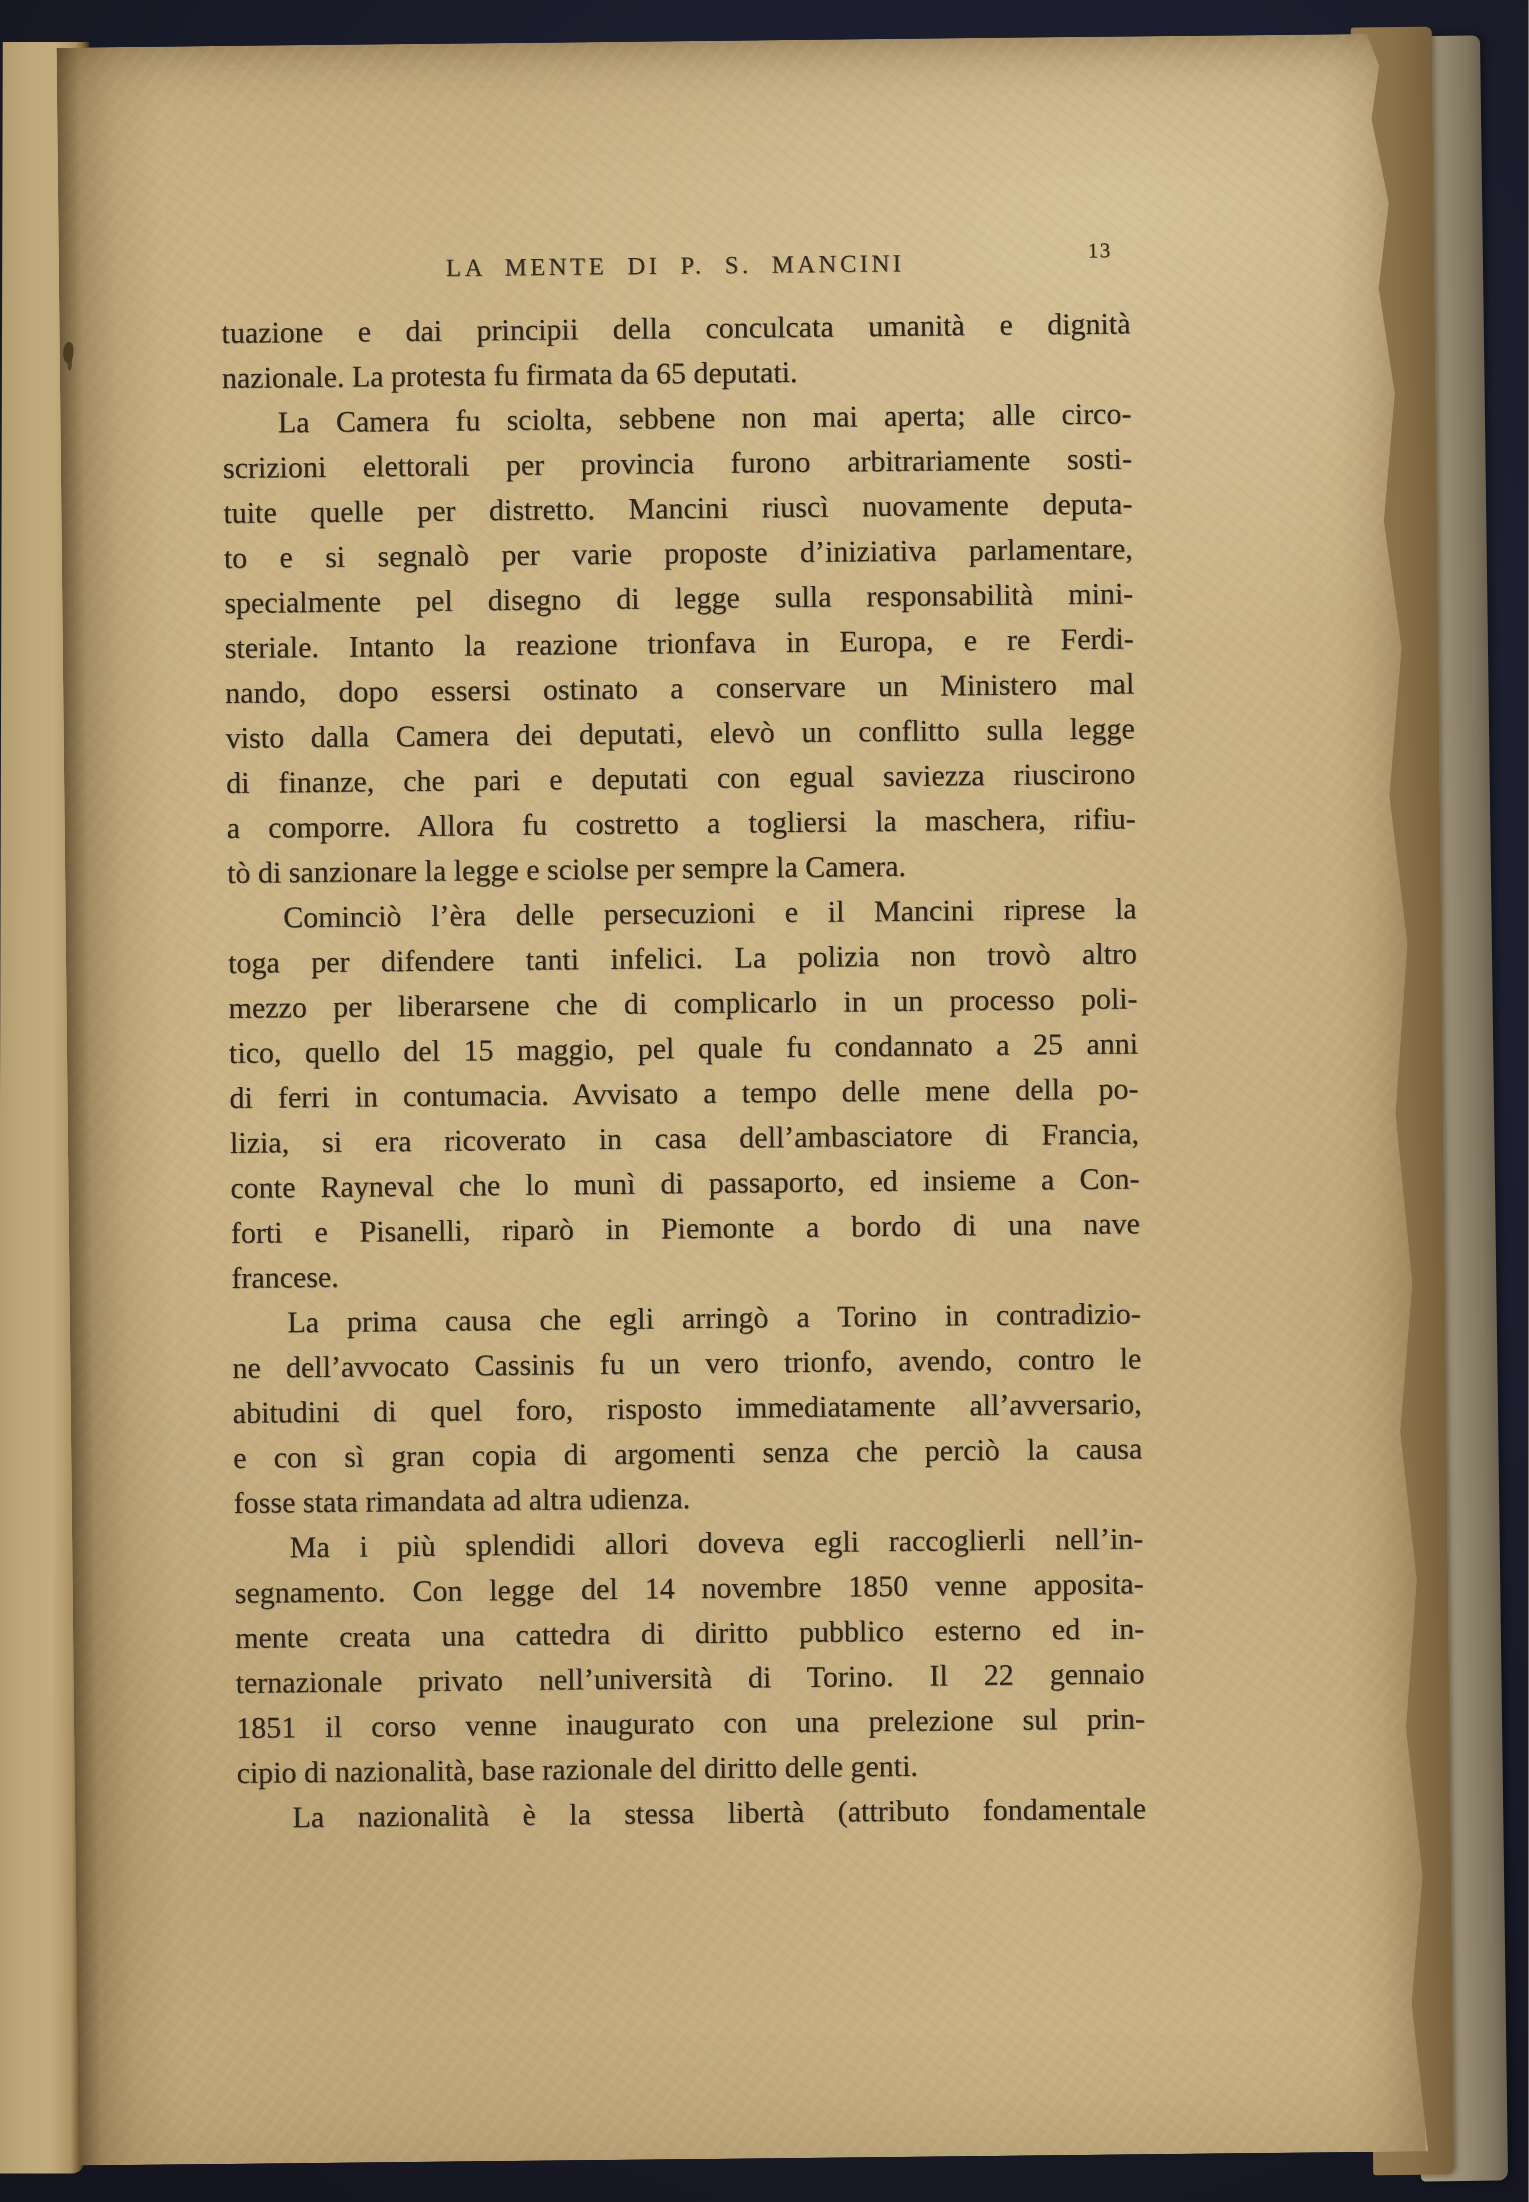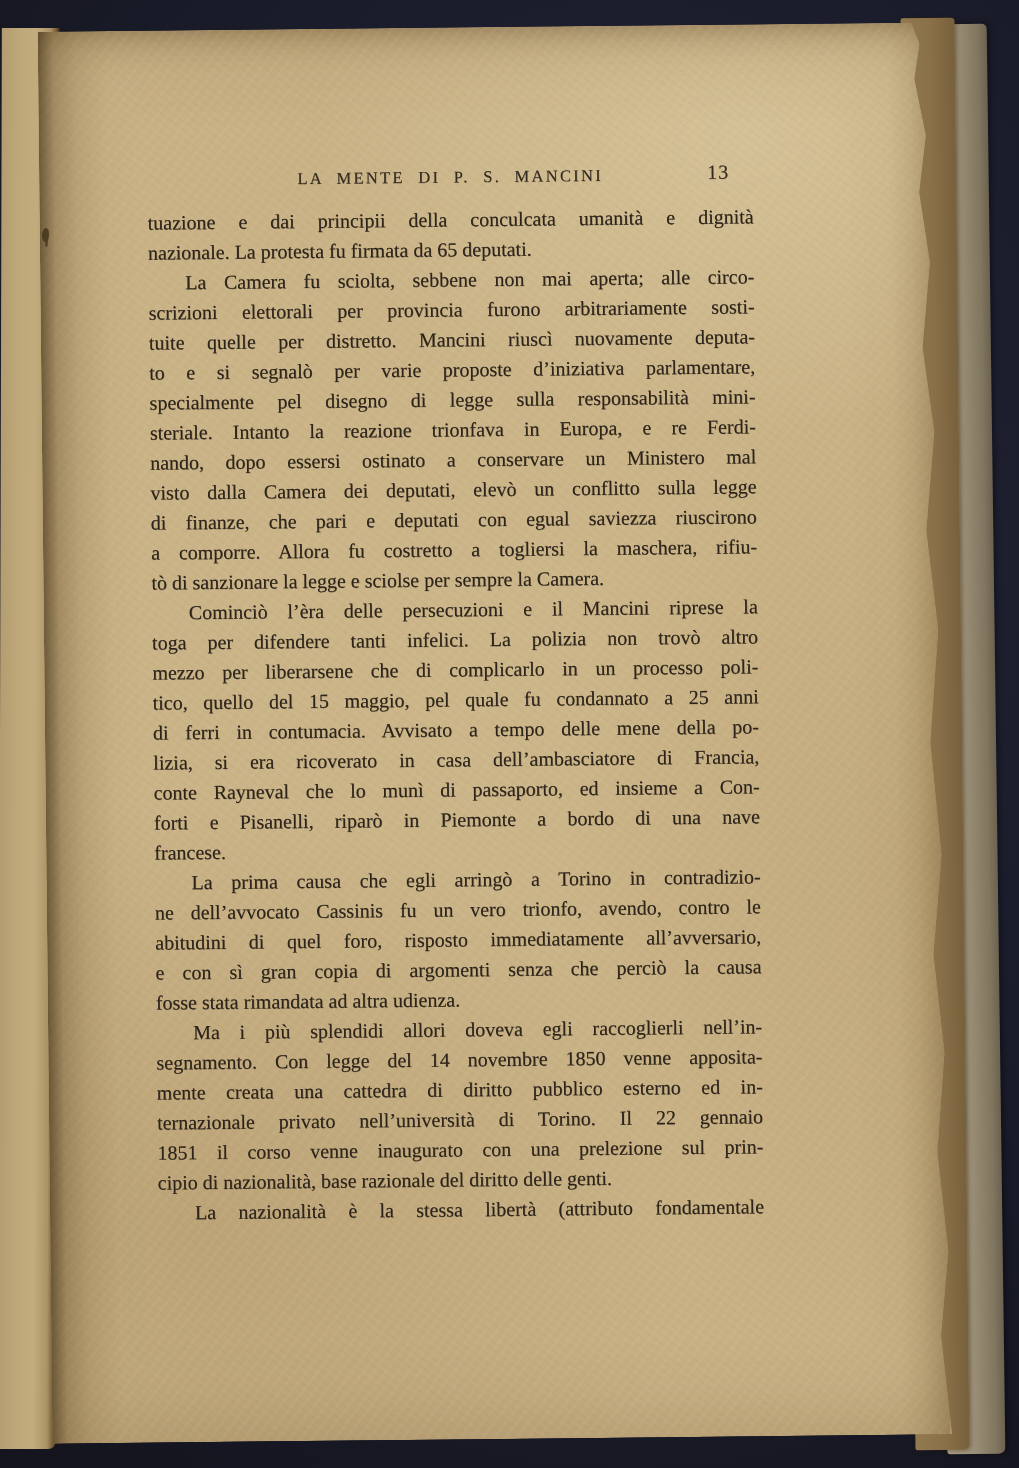--- a/index.html
+++ b/index.html
@@ -87,22 +87,22 @@
     position: absolute; left: 108px; top: 136px; width: 606px;
     color: #2d251c;
   }
   .page-header {
     position: relative; height: 28px; margin-bottom: 13px;
     font-size: 16.5px; letter-spacing: 2.3px; word-spacing: 7px;
     color: #342b20; text-shadow: 0.4px 0.4px 0.6px rgba(52,40,26,.45);
   }
   .running-title { text-align: center; padding-top: 4px; }
   .page-number {
-    position: absolute; right: 24px; top: 0;
-    font-size: 20px; letter-spacing: 1px;
+    position: absolute; right: 12px; top: 0;
+    font-size: 14px; letter-spacing: 1px;
     text-shadow: 0.4px 0.4px 0.6px rgba(52,40,26,.45);
   }
   .text-body { font-size: 20px; }
   .line {
     height: 30px; line-height: 30px;
     text-align: justify; text-align-last: justify;
     text-shadow: 0.35px 0.35px 0.55px rgba(50,38,24,.5);
     white-space: nowrap_disabled; 
   }
   .line.indent { padding-left: 37px; }

